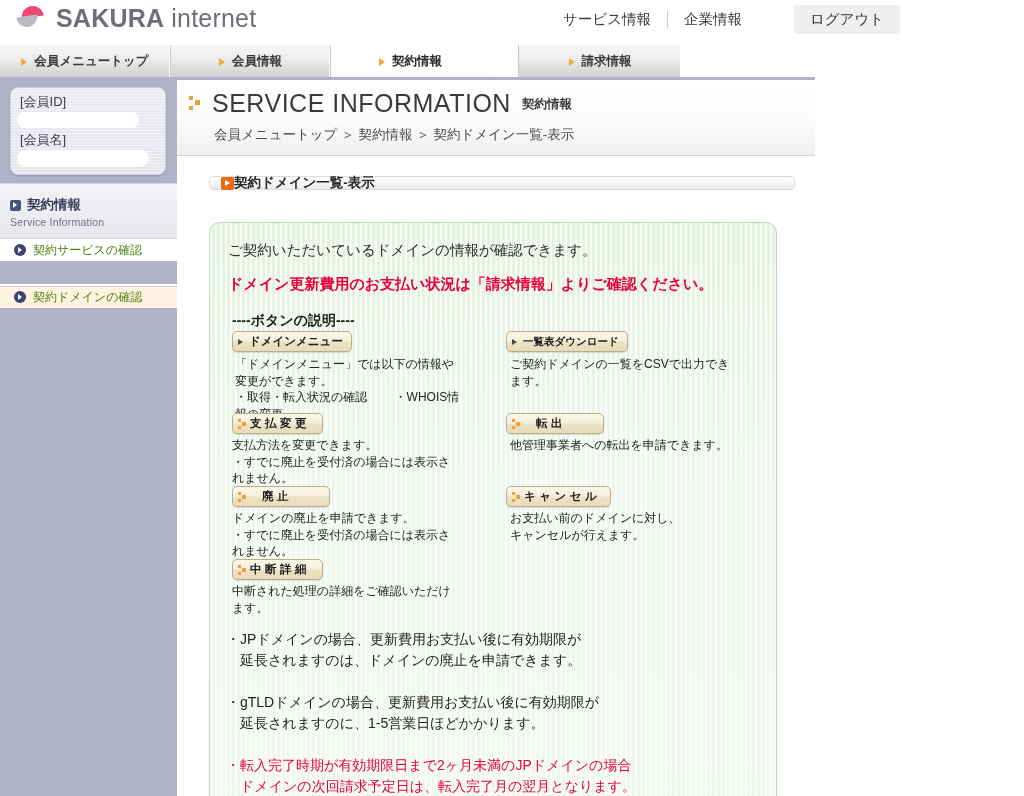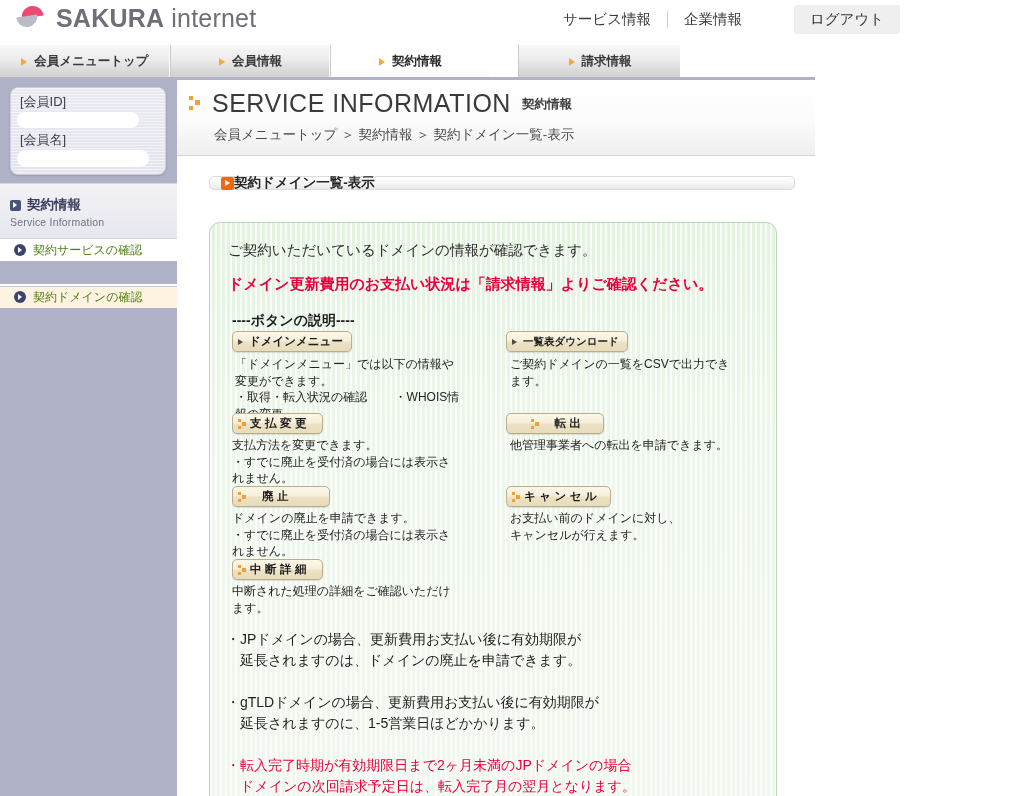--- a/index.html
+++ b/index.html
@@ -460,21 +460,21 @@
       <div class="bdesc" style="left:22px;top:360px;width:245px;">中断された処理の詳細をご確認いただけ
 ます。</div>
 
       <div class="pbtn" style="left:296px;top:108px;padding-right:8px;">
         <span class="tri"></span>
         <span class="lbl" style="font-size:10.5px;">一覧表ダウンロード</span>
       </div>
       <div class="bdesc" style="left:300px;top:133px;width:250px;">ご契約ドメインの一覧をCSVで出力でき
 ます。</div>
 
-      <div class="pbtn wide" style="left:296px;top:190px;width:98px;justify-content:center;">
+      <div class="pbtn wide" style="left:296px;top:190px;width:98px;justify-content:flex-start;">
         <span class="dots">
             <i></i>
             <i></i>
             <i></i>
           </span>
         <span class="lbl" style="margin-left:12px;">転出</span>
       </div>
       <div class="bdesc" style="left:300px;top:214px;width:250px;">他管理事業者への転出を申請できます。</div>
 
       <div class="pbtn wide" style="left:296px;top:263px;padding-right:10px;">

